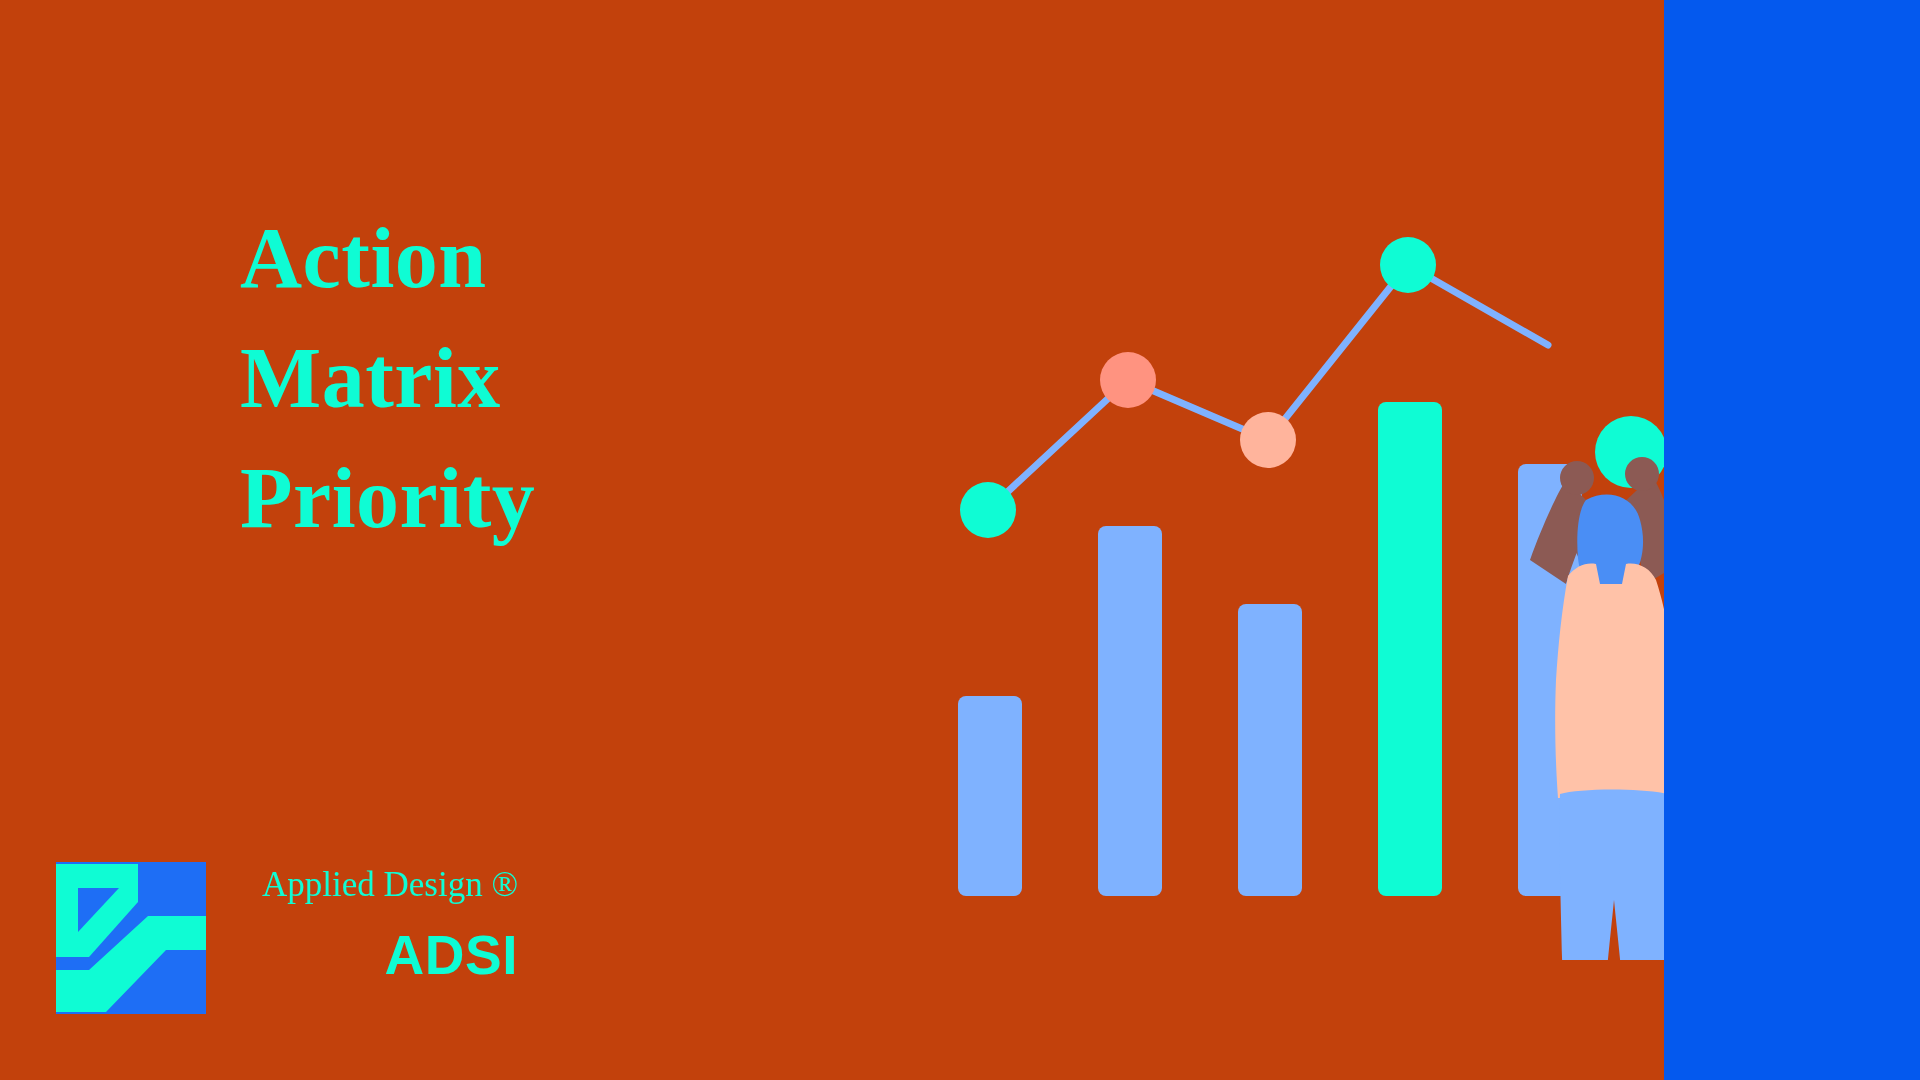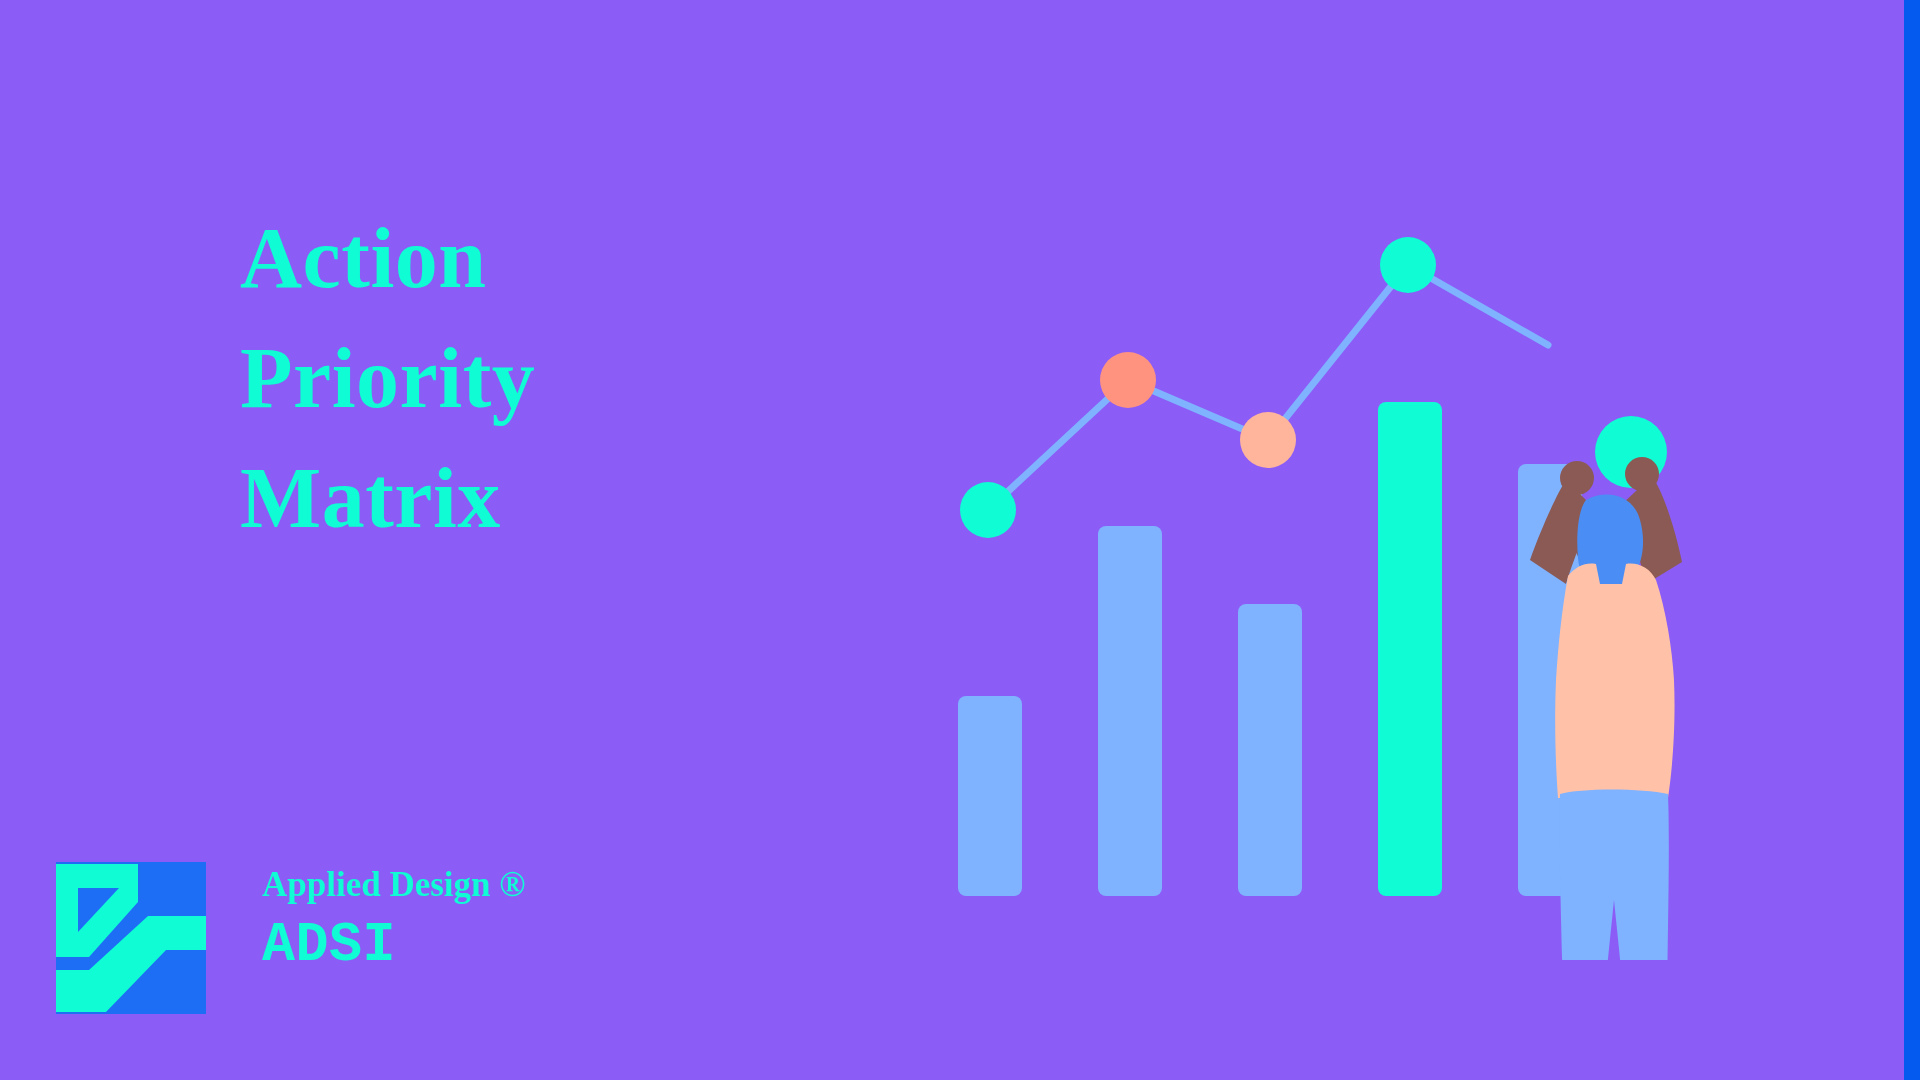--- a/index.html
+++ b/index.html
@@ -3,23 +3,23 @@
 <meta charset="utf-8">
 <title>Action Priority Matrix</title>
 <style>
   html, body {
     margin: 0;
     padding: 0;
     background: #0459ee;
   }
   #stage {
     position: relative;
-    width: 1904px;
+    width: 1664px;
     height: 1080px;
-    background: #8b5cf6;
+    background: #c2410c;
     overflow: hidden;
     font-family: "Liberation Serif", "DejaVu Serif", serif;
   }
 
   
   #title-block {
     position: absolute;
     left: 240px;
     top: 198px;
     width: 620px;
@@ -50,35 +50,36 @@
     display: block;
   }
   #brand-text {
     margin-left: 56px;
     padding-top: 2px;
   }
   #brand-text .bt-line {
     display: block;
     color: #0ffcd4;
     font-family: "Liberation Serif", "DejaVu Serif", serif;
-    font-weight: bold;
+    font-weight: normal;
     font-size: 35px;
     line-height: 42px;
     white-space: nowrap;
   }
   #brand-text .bt-acronym {
     display: block;
     color: #0ffcd4;
-    font-family: Liberation Mono, monospace;
+    font-family: Liberation Sans, sans-serif;
     font-weight: bold;
     font-size: 55px;
     line-height: 60px;
-    margin-top: 10px;
+    margin-top: 19px;
     letter-spacing: 0.5px;
     white-space: nowrap;
+    text-align: right;
   }
 
   
   #illustration {
     position: absolute;
     left: 880px;
     top: 180px;
     width: 960px;
     height: 780px;
   }
@@ -88,22 +89,22 @@
     height: 780px;
   }
 </style>
 </head>
 <body>
 
 <div id="stage">
 
   <div id="title-block">
     <span class="t-line">Action</span>
+    <span class="t-line">Matrix</span>
     <span class="t-line">Priority</span>
-    <span class="t-line">Matrix</span>
   </div>
 
   <div id="brand">
 
     <svg id="logo-mark" viewBox="0 0 150 152" aria-hidden="true">
       <rect x="0" y="0" width="150" height="152" fill="#1e6ef5"></rect>
 
       <path d="M0 2 L82 2 L82 40 L33 95 L0 95 Z" fill="#0ffcd4"></path>
 
       <path d="M22 26 L63 26 L22 70 Z" fill="#1e6ef5"></path>

